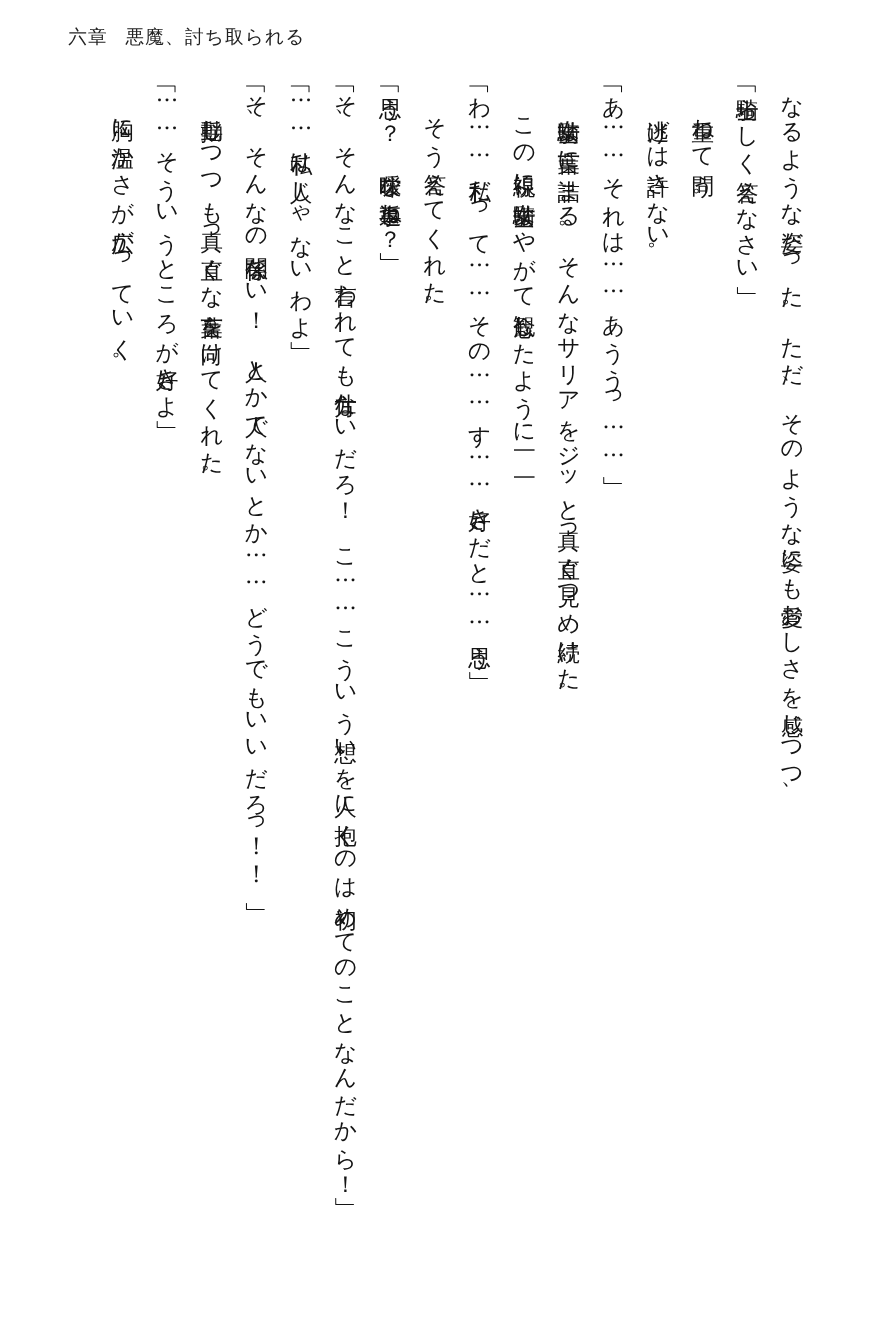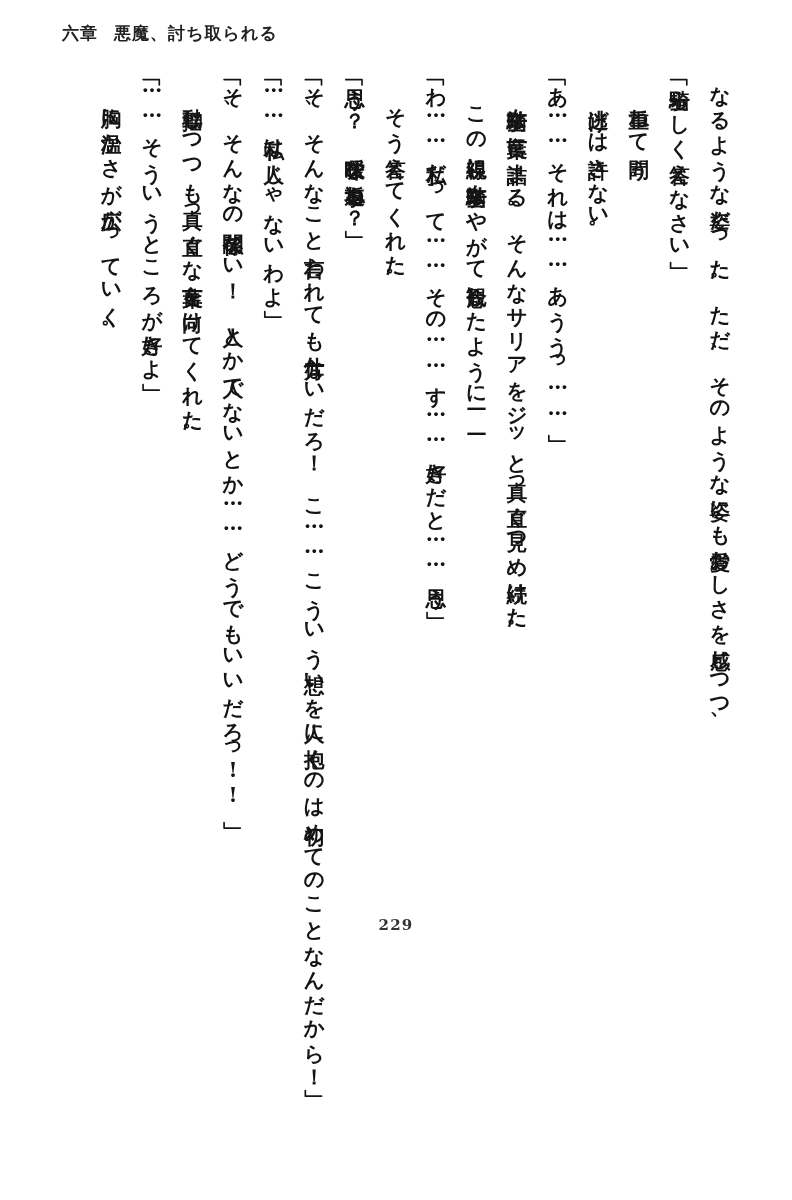--- a/index.html
+++ b/index.html
@@ -15,21 +15,20 @@
     color: #1a1a1a;
     overflow: hidden;
   }
 
   .page {
     position: absolute;
     inset: 0;
     width: 792px;
     height: 960px;
     background: #ffffff;
-    font-weight: bold;
   }
 
   
   .running-header {
     position: absolute;
     top: 22px;
     left: 62px;
     font-size: 17px;
     letter-spacing: 0.06em;
     color: #222;
@@ -102,15 +101,14 @@
       <p class="indent">そう答えてくれた。</p>
       <p class="noindent">「思う？　曖昧な返事ね？」</p>
       <p class="noindent">「そ、そんなこと言われても仕方ないだろ！　こ……こういう想いを人に抱くのは初めてのことなんだから！」</p>
       <p class="noindent">「……私は人じゃないわよ」</p>
       <p class="noindent">「そ、そんなの関係ない！　人とか人でないとか……どうでもいいだろっ!!」</p>
       <p class="indent">動揺しつつも真っ直ぐな言葉を向けてくれた。</p>
       <p class="noindent">「……そういうところが好きよ」</p>
       <p class="indent">胸に温かさが広がっていく。</p>
     </div>
 
-  <div class="folio">229</div>
 
 </div>
 
 </body></html>

